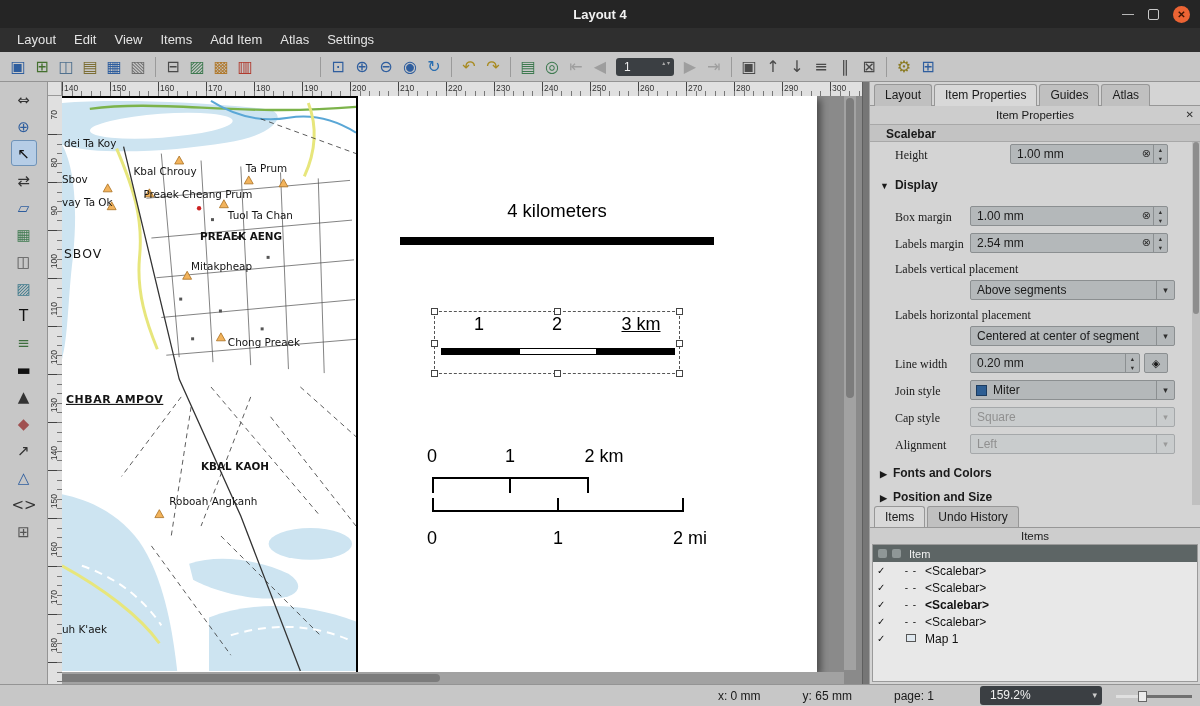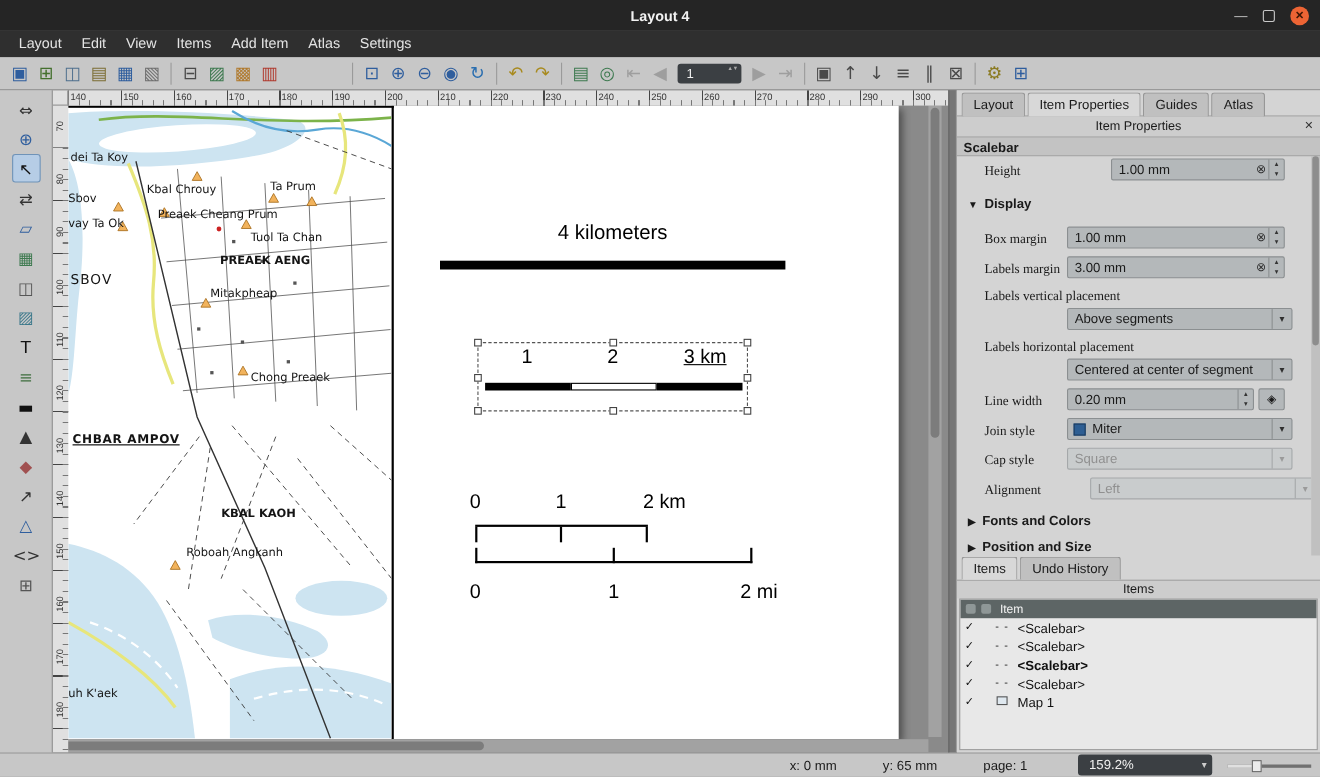--- a/index.html
+++ b/index.html
@@ -93,21 +93,21 @@
   .splitter{width:8px;background:#767676;border-left:1px solid #5f5f5f;border-right:1px solid #9f9f9f;box-sizing:border-box;}
 
   
   .right-panel{width:330px;background:#d4d4d4;position:relative;font-size:12px;color:#1a1a1a;}
   .rp-tabs{position:absolute;top:2px;left:4px;height:22px;display:flex;gap:2px;z-index:2;}
   .rp-tab{padding:0 10px;line-height:20px;background:#c0c0c0;border:1px solid #979797;border-bottom:none;border-radius:3px 3px 0 0;font-size:12px;}
   .rp-tab.active{background:#d8d8d8;}
   .rp-tabline{position:absolute;top:23px;left:0;right:0;height:1px;background:#979797;}
   .rp-title{position:absolute;top:24px;left:0;right:0;height:18px;text-align:center;font-size:11.5px;line-height:18px;background:#cdcdcd;}
   .panel-close{position:absolute;right:6px;top:0;font-size:10px;color:#333;}
-  .rp-itemtype{position:absolute;top:42px;left:0;right:0;height:18px;background:#c3c3c3;border-top:1px solid #a8a8a8;border-bottom:1px solid #a8a8a8;font-weight:bold;padding-left:6px;line-height:18px;box-sizing:border-box;}
+  .rp-itemtype{position:absolute;top:42px;left:0;right:0;height:18px;background:#c3c3c3;border-top:1px solid #a8a8a8;border-bottom:1px solid #a8a8a8;font-weight:bold;padding-left:16px;line-height:18px;box-sizing:border-box;}
   .rp-props{position:absolute;top:60px;left:0;width:322px;height:363px;overflow:hidden;}
   .prop-label{position:absolute;font-size:12px;white-space:nowrap;font-family:Liberation Serif, serif;}
   .spinbox,.dropdown{position:absolute;height:20px;background:#b4b8ba;border:1px solid #8b8f91;box-sizing:border-box;border-radius:2px;}
   .spin-value{position:absolute;left:6px;top:0;line-height:18px;font-size:12px;white-space:nowrap;}
   .spin-clear{position:absolute;right:16px;top:0;line-height:18px;font-size:11px;color:#2f2f2f;font-family:"DejaVu Sans",sans-serif;}
   .spin-arrows{position:absolute;right:0;top:0;width:13px;height:18px;border-left:1px solid #8b8f91;color:#333;}
   .spin-arrows i{display:block;height:9px;font-style:normal;font-size:6.5px;line-height:9px;text-align:center;}
   .dd-value{position:absolute;left:6px;top:0;line-height:18px;white-space:nowrap;}
   .dd-arrow{position:absolute;right:0;top:0;width:17px;height:18px;border-left:1px solid #8b8f91;text-align:center;line-height:18px;font-size:9px;color:#2f2f2f;}
   .dropdown.disabled{background:#c9cccd;border-color:#a5a8aa;}
@@ -433,21 +433,21 @@
           <span class="spin-value">1.00 mm</span>
           <span class="spin-clear">⊗</span>
           <span class="spin-arrows">
               <i>▴</i>
               <i>▾</i>
             </span>
         </div>
 
         <span class="prop-label" style="left:25px;top:95px;">Labels margin</span>
         <div class="spinbox" style="left:100px;top:91px;width:198px;">
-          <span class="spin-value">3.00 mm</span>
+          <span class="spin-value">2.54 mm</span>
           <span class="spin-clear">⊗</span>
           <span class="spin-arrows">
               <i>▴</i>
               <i>▾</i>
             </span>
         </div>
 
         <span class="prop-label" style="left:25px;top:120px;">Labels vertical placement</span>
         <div class="dropdown" style="left:100px;top:138px;width:205px;">
           <span class="dd-value">Above segments</span>
@@ -477,21 +477,21 @@
           <span class="dd-arrow">▾</span>
         </div>
 
         <span class="prop-label" style="left:25px;top:269px;">Cap style</span>
         <div class="dropdown disabled" style="left:100px;top:265px;width:205px;">
           <span class="dd-value">Square</span>
           <span class="dd-arrow">▾</span>
         </div>
 
         <span class="prop-label" style="left:25px;top:296px;">Alignment</span>
-        <div class="dropdown disabled" style="left:100px;top:292px;width:205px;margin-left:21px;">
+        <div class="dropdown disabled" style="left:100px;top:292px;width:205px;">
           <span class="dd-value">Left</span>
           <span class="dd-arrow">▾</span>
         </div>
 
         <div class="group-header" style="top:324px;">
           <span class="gh-arrow">▶</span><span>Fonts and Colors</span>
         </div>
         <div class="group-header" style="top:348px;">
           <span class="gh-arrow">▶</span><span>Position and Size</span>
         </div>

